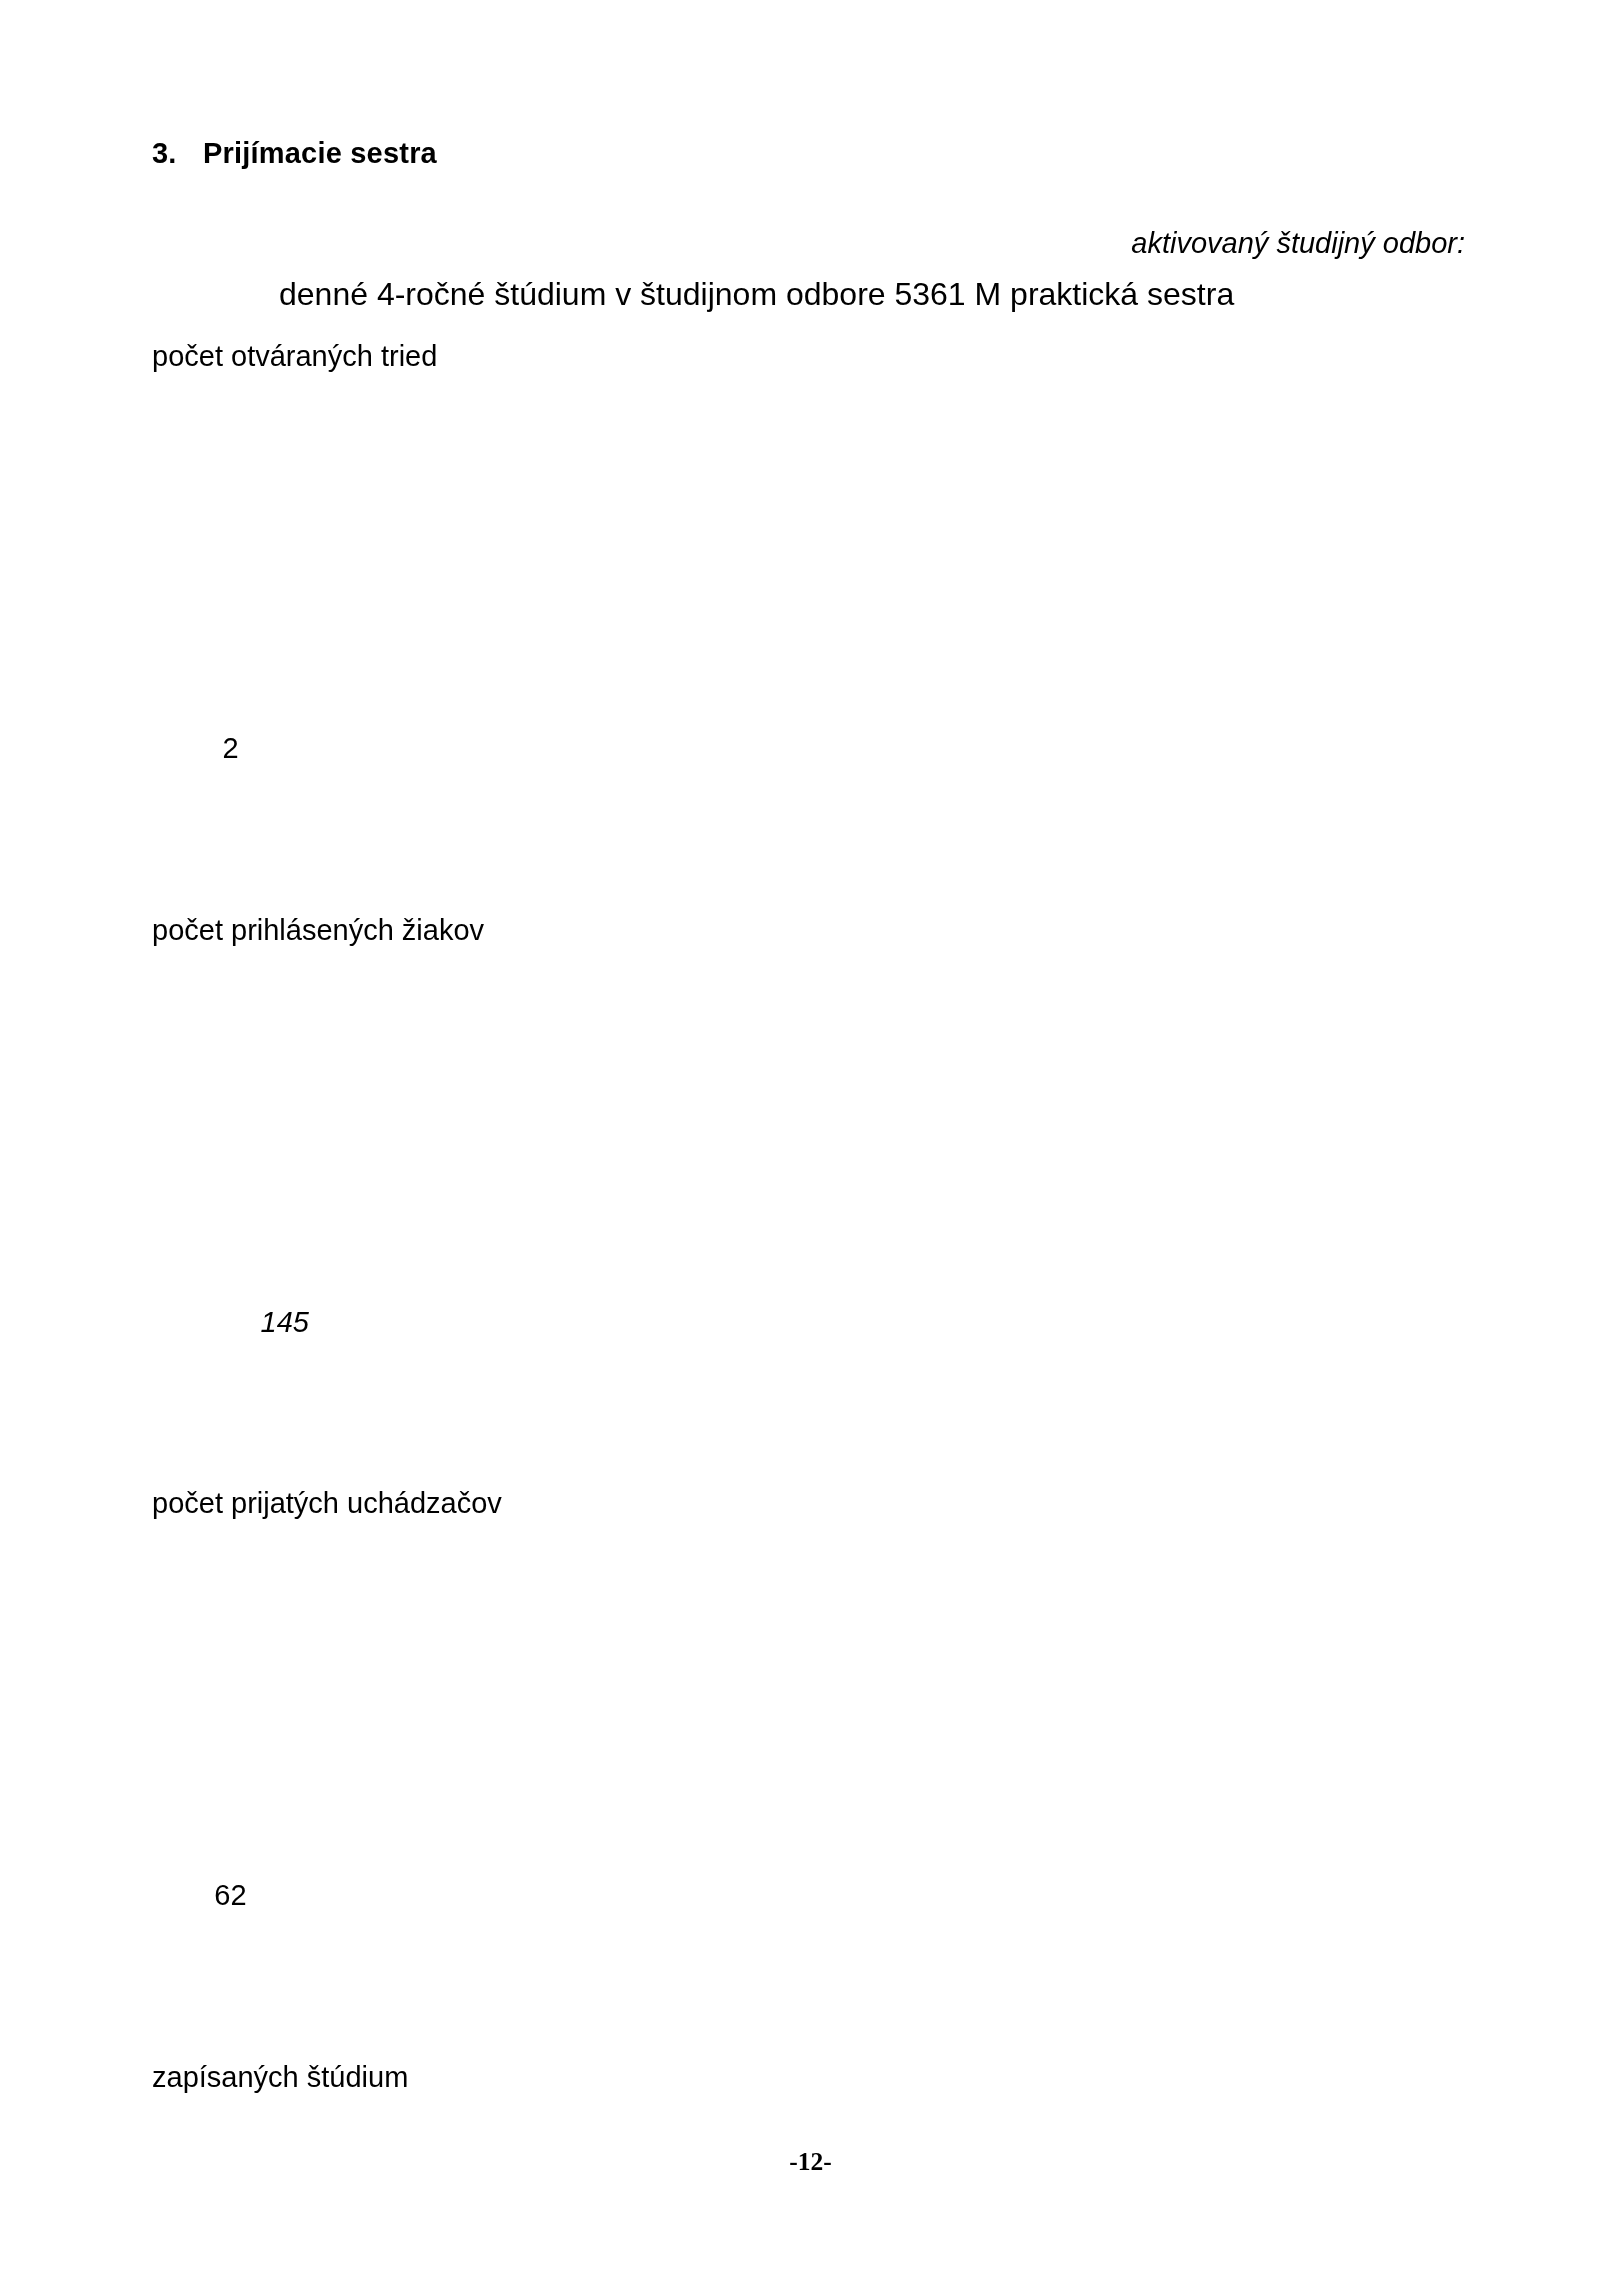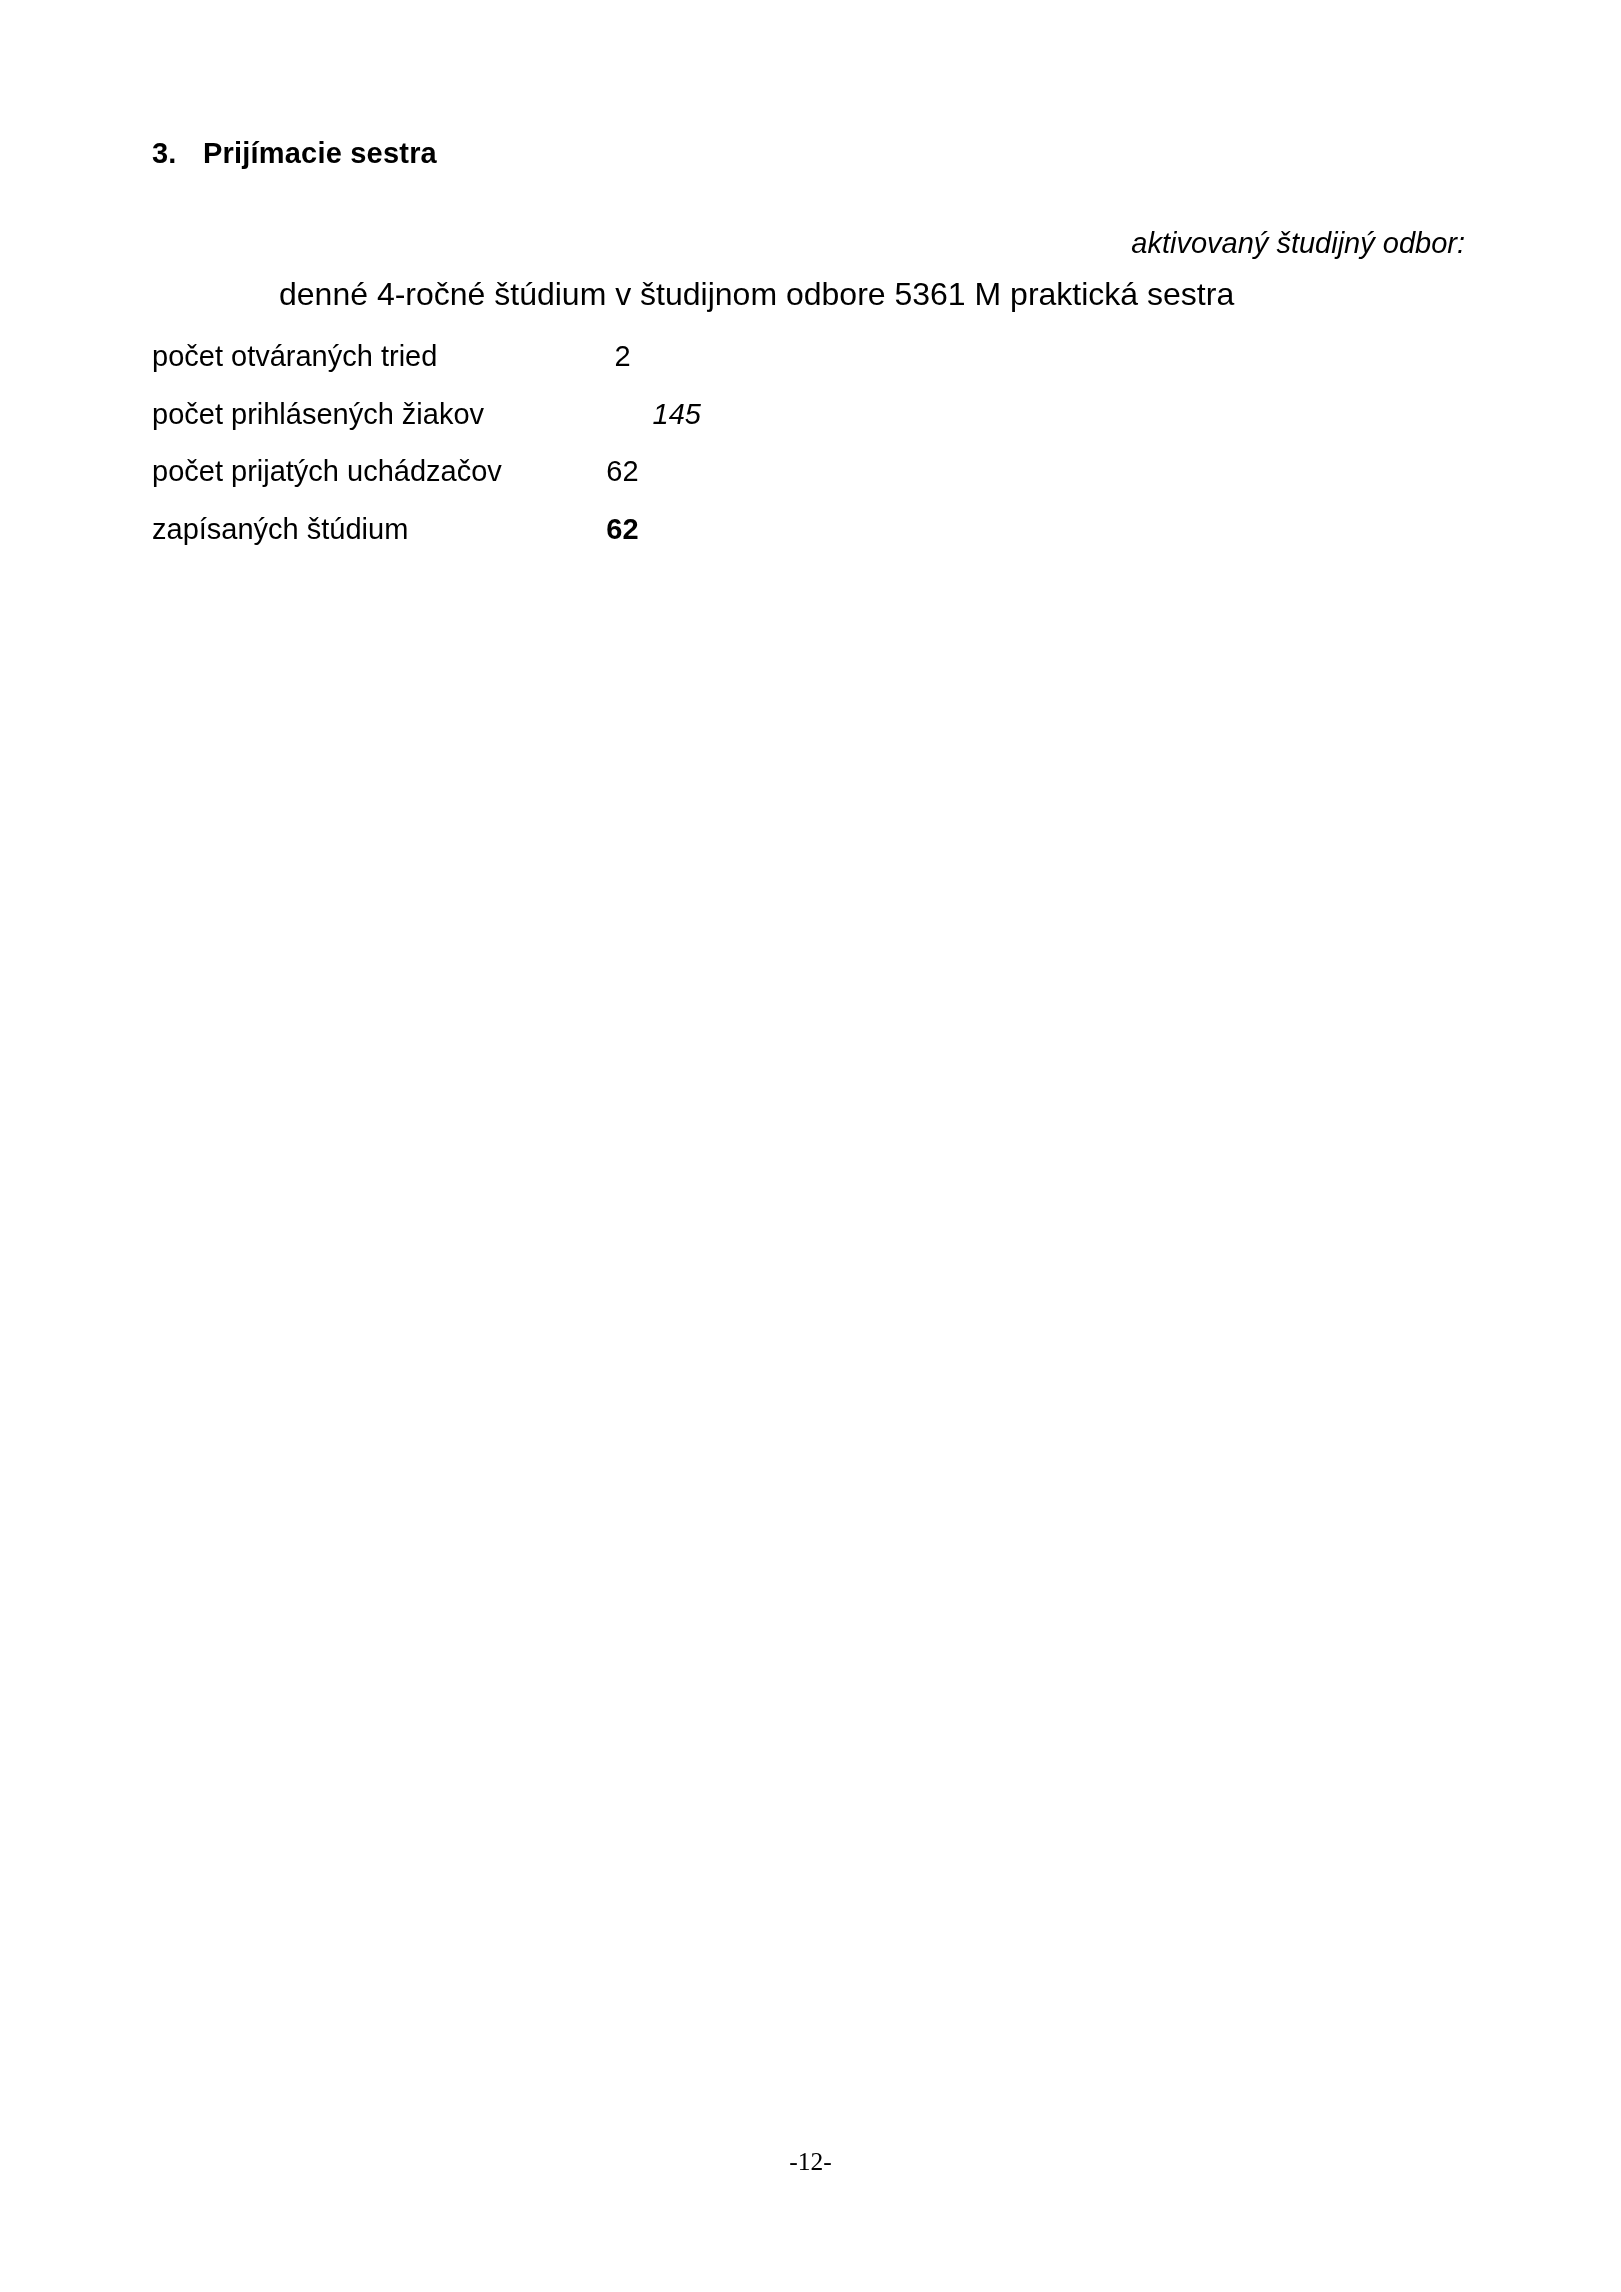--- a/index.html
+++ b/index.html
@@ -48,20 +48,21 @@
     margin: 16px 0 0 127px;
   }
   .stats {
     margin-top: 27.4px;
   }
   .stat-row {
     display: flex;
     align-items: baseline;
     font-size: 29px;
     margin-top: 24.5px;
+    flex-direction: column;
   }
   .stat-row:first-child {
     margin-top: 0;
   }
   .stat-label {
     width: 392px;
     flex: 0 0 392px;
   }
   .stat-value {
     width: 157px;
@@ -76,20 +77,21 @@
     font-weight: bold;
   }
   .footer {
     position: absolute;
     left: 0;
     right: 0;
     top: 2147px;
     text-align: center;
     font-family: "Liberation Serif", serif;
     font-size: 25.5px;
+    font-weight: bold;
   }
 </style>
 </head>
 <body>
 
 <div class="page">
   <div class="content">
 
     <div class="heading">
       <span class="num">3.</span>

